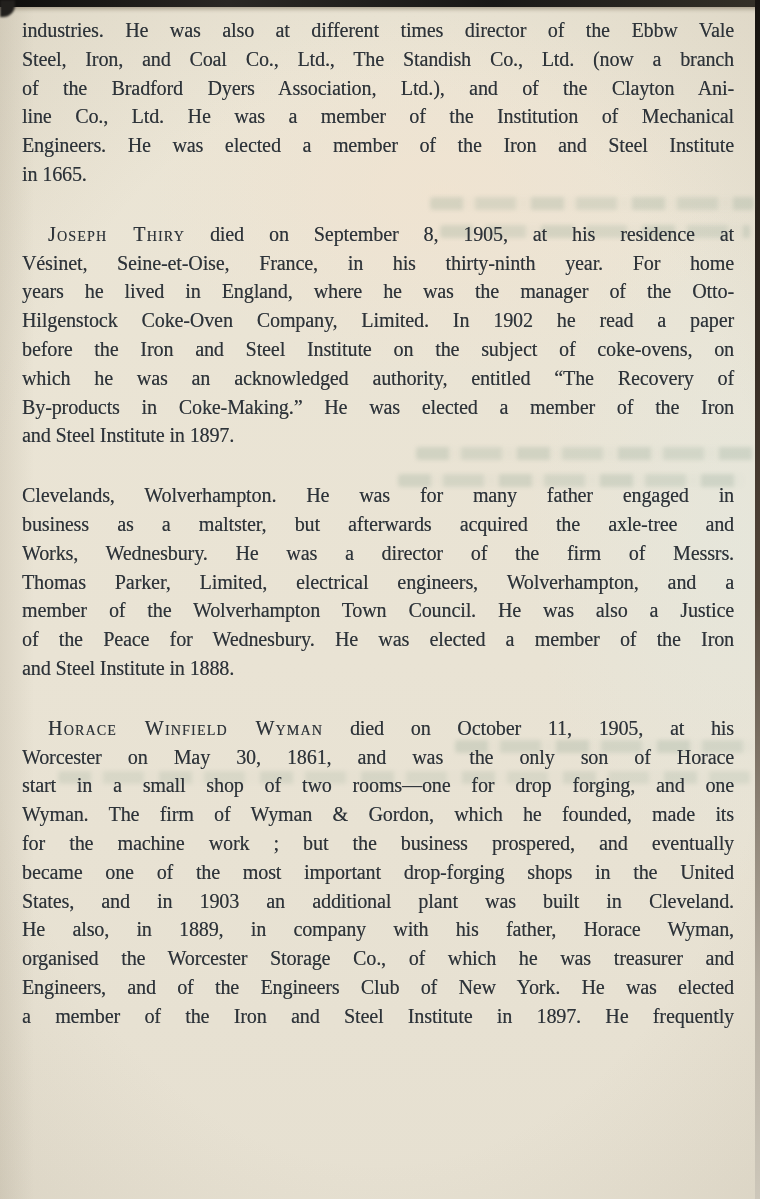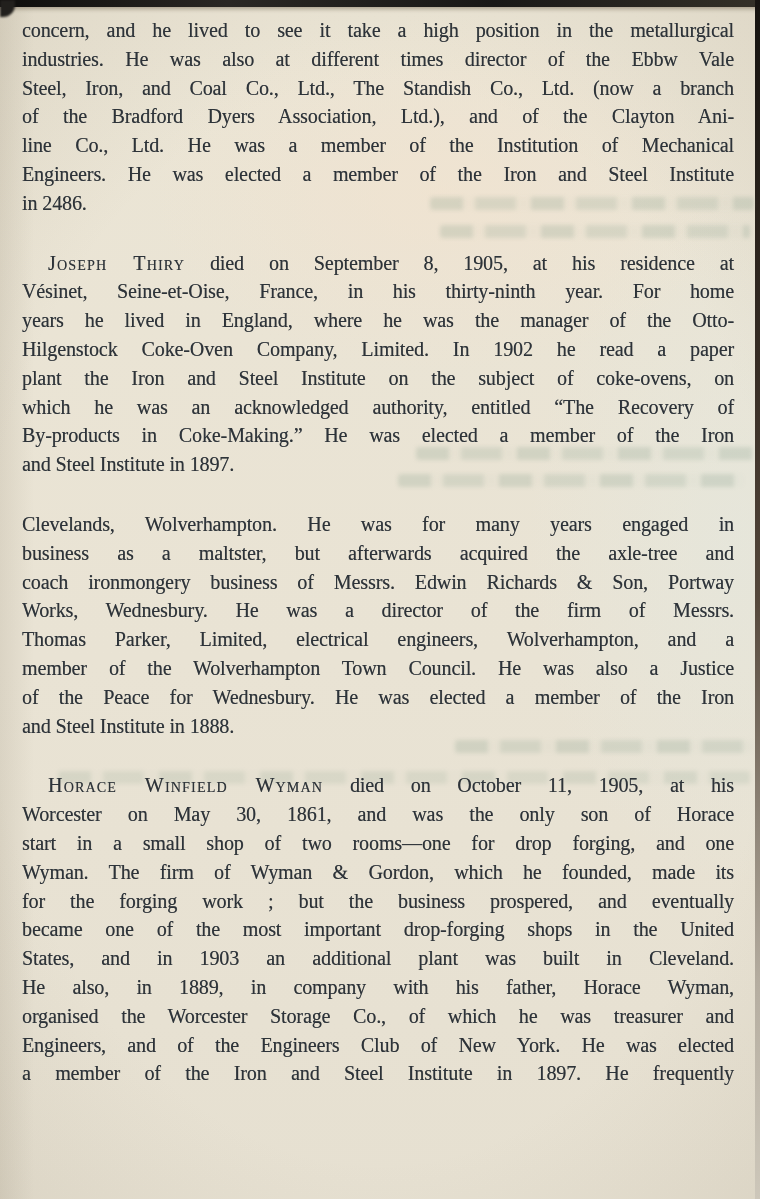--- a/index.html
+++ b/index.html
@@ -94,54 +94,52 @@
 
   <div class="bleed b1"></div>
   <div class="bleed b2"></div>
   <div class="bleed b3"></div>
   <div class="bleed b4"></div>
   <div class="bleed b5"></div>
   <div class="bleed b6"></div>
 
   <div class="text-block" style="color: rgb(45, 51, 57);">
       <div class="paragraph">
-        <div class="line">concern, and he lived to see it take a high position in the metallurgical</div>
         <div class="line">industries.  He was also at different times director of the Ebbw Vale</div>
         <div class="line">Steel, Iron, and Coal Co., Ltd., The Standish Co., Ltd. (now a branch</div>
         <div class="line">of the Bradford Dyers Association, Ltd.), and of the Clayton Ani-</div>
         <div class="line">line Co., Ltd.  He was a member of the Institution of Mechanical</div>
         <div class="line">Engineers.  He was elected a member of the Iron and Steel Institute</div>
-        <div class="line last-line">in 2486.</div>
+        <div class="line last-line">in 1665.</div>
       </div>
       <div class="paragraph">
         <div class="line indent"><span class="smallcaps">Joseph Thiry</span> died on September 8, 1905, at his residence at</div>
         <div class="line">Vésinet, Seine-et-Oise, France, in his thirty-ninth year.  For home</div>
         <div class="line">years he lived in England, where he was the manager of the Otto-</div>
         <div class="line">Hilgenstock Coke-Oven Company, Limited.  In 1902 he read a paper</div>
-        <div class="line">plant the Iron and Steel Institute on the subject of coke-ovens, on</div>
+        <div class="line">before the Iron and Steel Institute on the subject of coke-ovens, on</div>
         <div class="line">which he was an acknowledged authority, entitled “The Recovery of</div>
         <div class="line">By-products in Coke-Making.”  He was elected a member of the Iron</div>
         <div class="line last-line">and Steel Institute in 1897.</div>
       </div>
       <div class="paragraph">
-        <div class="line">Clevelands, Wolverhampton.  He was for many years engaged in</div>
+        <div class="line">Clevelands, Wolverhampton.  He was for many father engaged in</div>
         <div class="line">business as a maltster, but afterwards acquired the axle-tree and</div>
-        <div class="line">coach ironmongery business of Messrs. Edwin Richards &amp; Son, Portway</div>
         <div class="line">Works, Wednesbury.  He was a director of the firm of Messrs.</div>
         <div class="line">Thomas Parker, Limited, electrical engineers, Wolverhampton, and a</div>
         <div class="line">member of the Wolverhampton Town Council.  He was also a Justice</div>
         <div class="line">of the Peace for Wednesbury.  He was elected a member of the Iron</div>
         <div class="line last-line">and Steel Institute in 1888.</div>
       </div>
       <div class="paragraph">
         <div class="line indent"><span class="smallcaps">Horace Winfield Wyman</span> died on October 11, 1905, at his</div>
         <div class="line">Worcester on May 30, 1861, and was the only son of Horace</div>
         <div class="line">start in a small shop of two rooms—one for drop forging, and one</div>
         <div class="line">Wyman.  The firm of Wyman &amp; Gordon, which he founded, made its</div>
-        <div class="line">for the forging work ; but the business prospered, and eventually</div>
+        <div class="line">for the machine work ; but the business prospered, and eventually</div>
         <div class="line">became one of the most important drop-forging shops in the United</div>
         <div class="line">States, and in 1903 an additional plant was built in Cleveland.</div>
         <div class="line">He also, in 1889, in company with his father, Horace Wyman,</div>
         <div class="line">organised the Worcester Storage Co., of which he was treasurer and</div>
         <div class="line">Engineers, and of the Engineers Club of New York.  He was elected</div>
         <div class="line">a member of the Iron and Steel Institute in 1897.  He frequently</div>
       </div>
     </div>
 </div>
 

